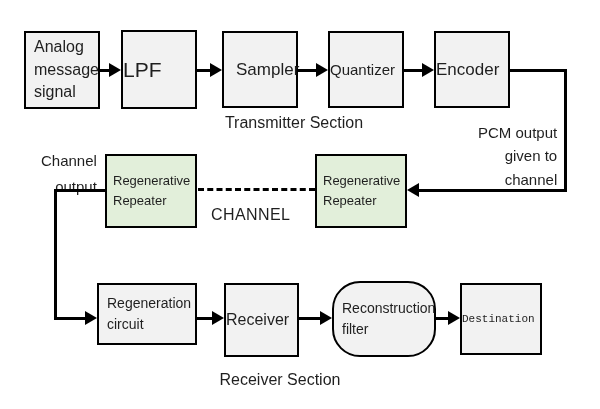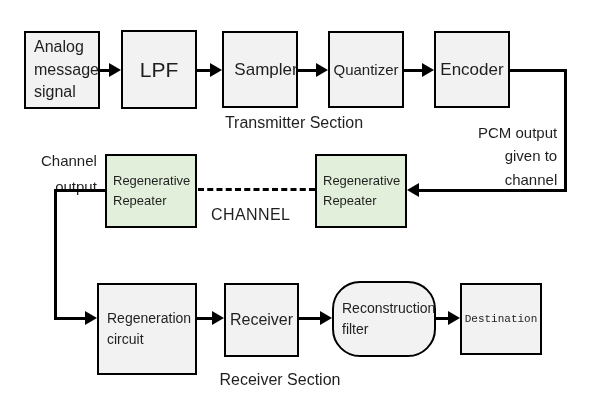--- a/index.html
+++ b/index.html
@@ -5,36 +5,36 @@
   html,body { margin:0; padding:0; background:#ffffff; }
   #canvas {
     position:relative; width:600px; height:409px; background:#ffffff;
     font-family:"Liberation Sans", sans-serif; color:#1f1f1f; overflow:hidden;
   }
   .box {
     position:absolute; box-sizing:border-box;
     border:2.5px solid #000000; background:#f2f2f2;
     display:flex; align-items:center;
   }
-  .box.center { justify-content:center; text-align:center; }
+  .box.center { text-align:center; }
   .box.left   { padding-left:8px; text-align:left; }
   .box.green  { background:#e2efda; }
   .pre { white-space:pre-line; }
 
   
   #b-analog        { left:24px;  top:31px;  width:76px; height:78px; font-size:16px; line-height:1.4; }
   #b-lpf           { left:121px; top:30px;  width:76px; height:79px; font-size:21px; }
   #b-sampler       { left:222px; top:31px;  width:76px; height:77px; font-size:17px;padding-left:12px; }
   #b-quantizer     { left:328px; top:31px;  width:76px; height:77px; font-size:15px; }
   #b-encoder       { left:434px; top:31px;  width:76px; height:77px; font-size:17px; }
   
   #b-rep-left      { left:105px; top:154px; width:92px; height:74px; font-size:13px; line-height:1.55; padding-left:6px; }
   #b-rep-right     { left:315px; top:154px; width:92px; height:74px; font-size:13px; line-height:1.55; padding-left:6px; }
   
-  #b-regen         { left:97px;  top:283px; width:100px; height:92px; font-size:14px; line-height:1.5; }
+  #b-regen         { left:97px;  top:283px; width:100px; height:62px; font-size:14px; line-height:1.5; }
   #b-decoder       { left:224px; top:283px; width:75px;  height:74px; font-size:16px; }
   #b-reconstruction{ left:332px; top:281px; width:104px; height:76px; font-size:14px; line-height:1.5;border-radius:28px; }
   #b-destination   { left:460px; top:283px; width:82px;  height:72px; font-size:11px;font-family:Liberation Mono, monospace; }
 
   
   .lbl { position:absolute;text-align:right; }
   #lbl-tx      { left:194px; top:114px; width:200px; text-align:center; font-size:16px; }
   #lbl-rx      { left:200px; top:371px; width:160px; text-align:center; font-size:16px; }
   #lbl-channel { left:211px; top:206px; font-size:16px; letter-spacing:0.4px; }
   #lbl-chout   { left:41px;  top:148px; font-size:15px; line-height:1.7; }

